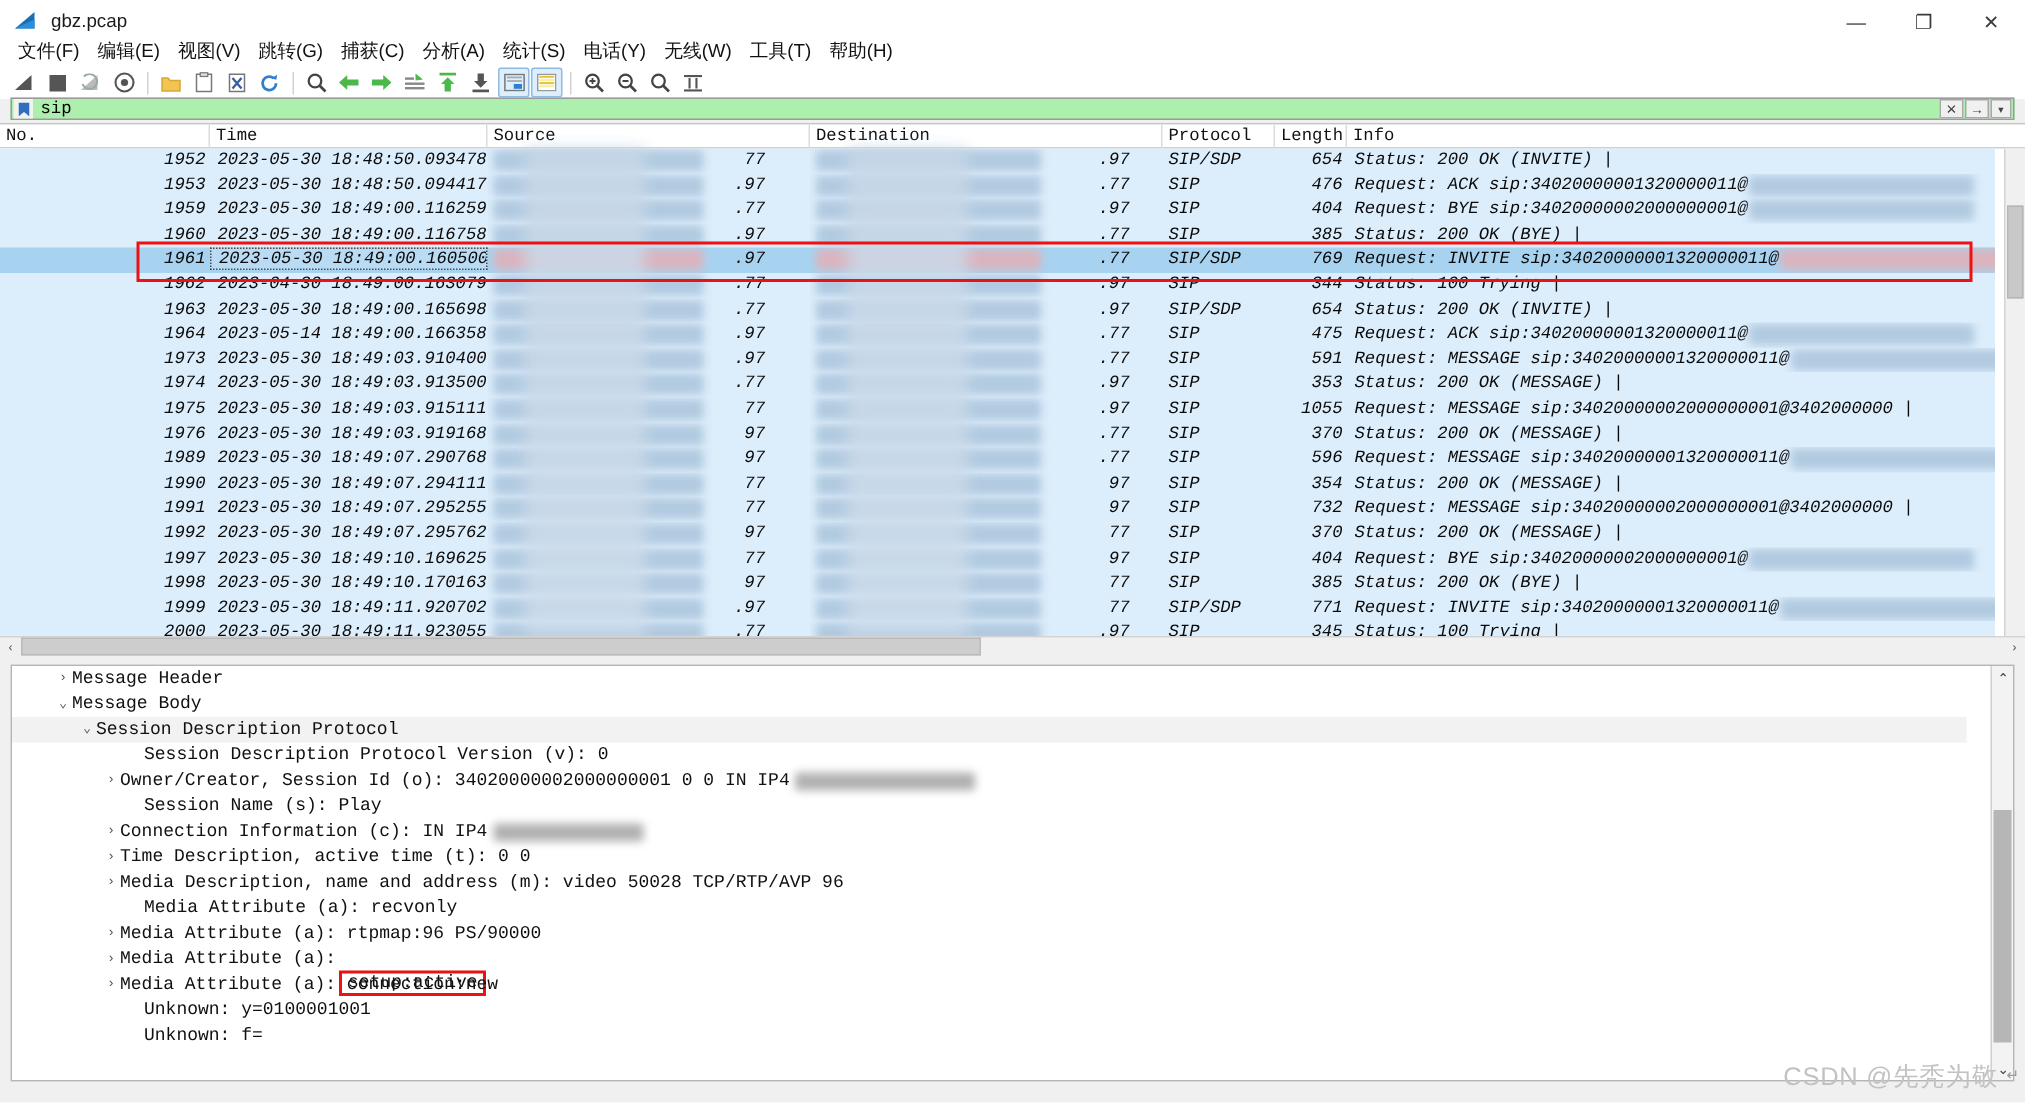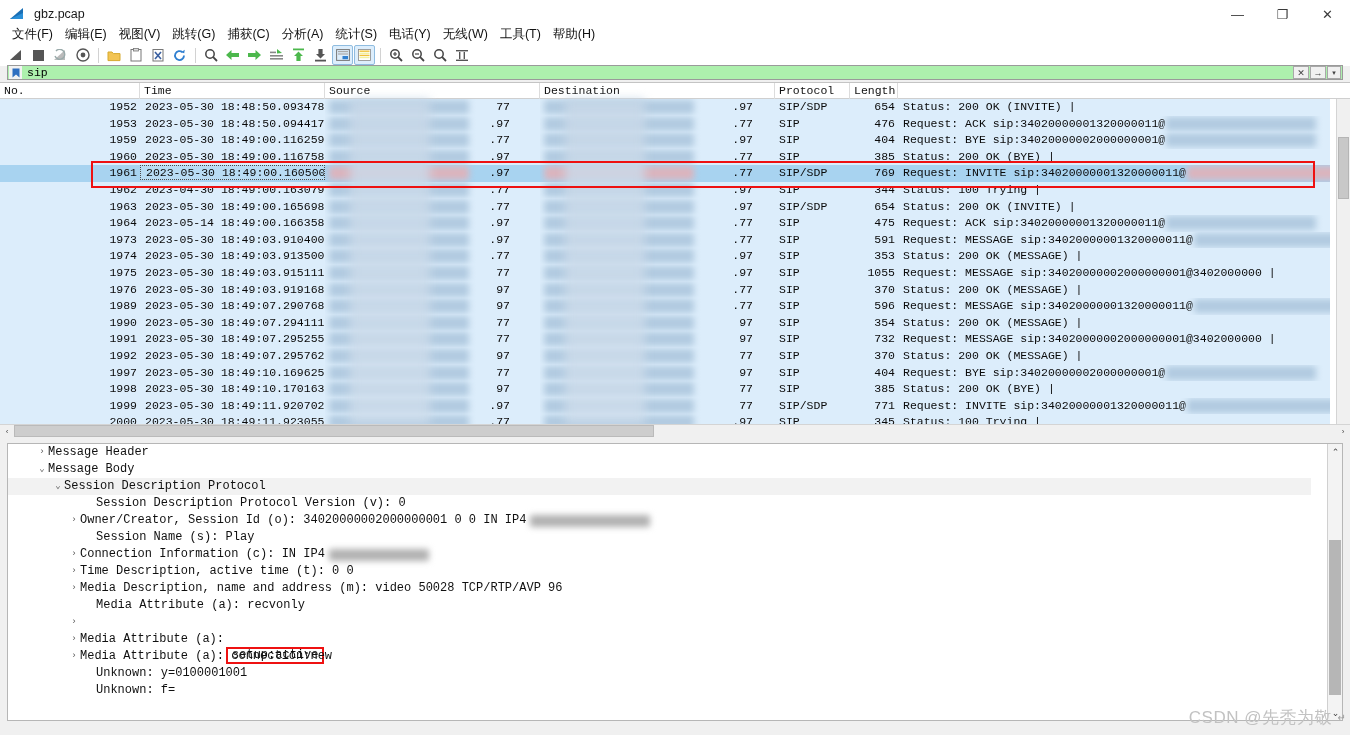--- a/index.html
+++ b/index.html
@@ -91,20 +91,21 @@
     background: #ffffff; border-bottom: 1px solid #cfcfcf;
     display: flex; font-size: 11.5px; font-family: "Liberation Mono", monospace;
   }
   .hcell {
     height: 16px; line-height: 15px; padding-left: 4px;
     border-right: 1px solid #dcdcdc; color: #111; overflow: hidden; white-space: nowrap;
   }
   .pkt-rows {
     position: absolute; left: 0; top: 16px; width: 1330px; height: 325px;
     background: #dcedfb;
+    font-style: italic;
   }
   .prow {
     position: relative; height: 16.6px; line-height: 16.6px;
     display: flex; font-family: "Liberation Mono", monospace; font-size: 11.5px;
     color: #0a0a0a; white-space: nowrap;
   }
   .prow.sel { background: #a8d3f0; }
   .cell { height: 16.6px; overflow: hidden; padding: 0 3px; }
   .c-no   { width: 140px; text-align: right; }
   .c-time { width: 185px; padding-left: 5px; }
@@ -397,20 +398,21 @@
 
   <div class="pkt-pane">
 
     <div class="pkt-header">
       <div class="hcell" style="width:140px">No.</div>
       <div class="hcell" style="width:185px">Time</div>
       <div class="hcell" style="width:215px">Source</div>
       <div class="hcell" style="width:235px">Destination</div>
       <div class="hcell" style="width:75px">Protocol</div>
       <div class="hcell" style="width:48px">Length</div>
+      <div class="hcell" style="flex:1;border-right:none">Info</div>
     </div>
 
     <div class="gutter"></div>
     <div class="gutter2"></div>
 
     <div class="pkt-rows" id="pkt-rows">
         <div class="prow">
           <div class="cell c-no">1952</div>
           <div class="cell c-time">2023-05-30 18:48:50.093478</div>
           <div class="cell c-src">
@@ -780,20 +782,21 @@
           <span class="tlabel">Media Description, name and address (m): video 50028 TCP/RTP/AVP 96</span>
         </div>
         <div class="trow">
           <span style="display: inline-block; width: 76px;"></span>
           <span class="twist"></span>
           <span class="tlabel">Media Attribute (a): recvonly</span>
         </div>
         <div class="trow">
           <span style="display: inline-block; width: 60px;"></span>
           <span class="twist">›</span>
+          <span class="tlabel">Media Attribute (a): rtpmap:96 PS/90000</span>
         </div>
         <div class="trow">
           <span style="display: inline-block; width: 60px;"></span>
           <span class="twist">›</span>
           <span class="tlabel">Media Attribute (a): </span>
           <span style="border: 2px solid rgb(238, 17, 17); padding: 0px 4px; margin-left: 2px; line-height: 13px; display: inline-block; margin-top: 32px;">setup:active</span>
         </div>
         <div class="trow">
           <span style="display: inline-block; width: 60px;"></span>
           <span class="twist">›</span>

